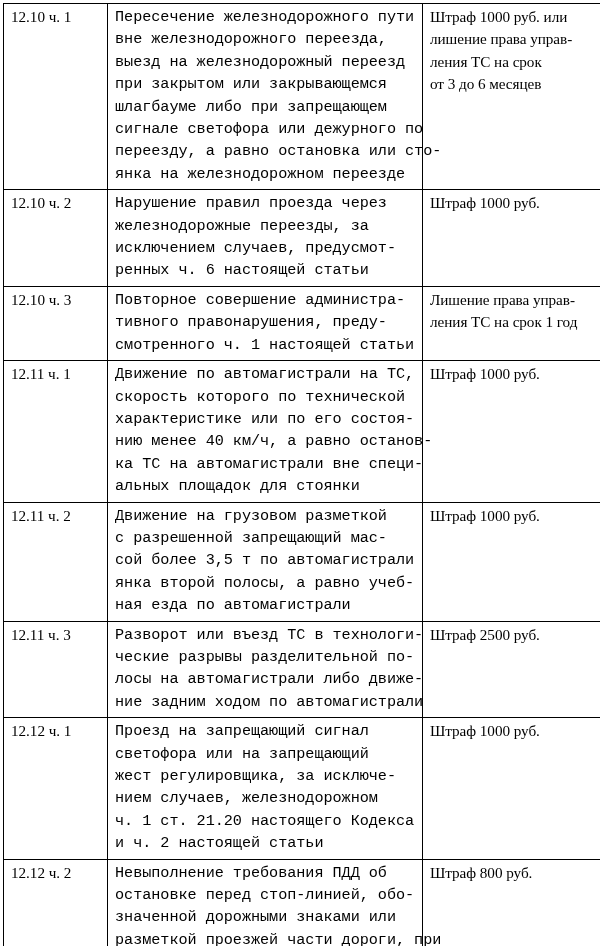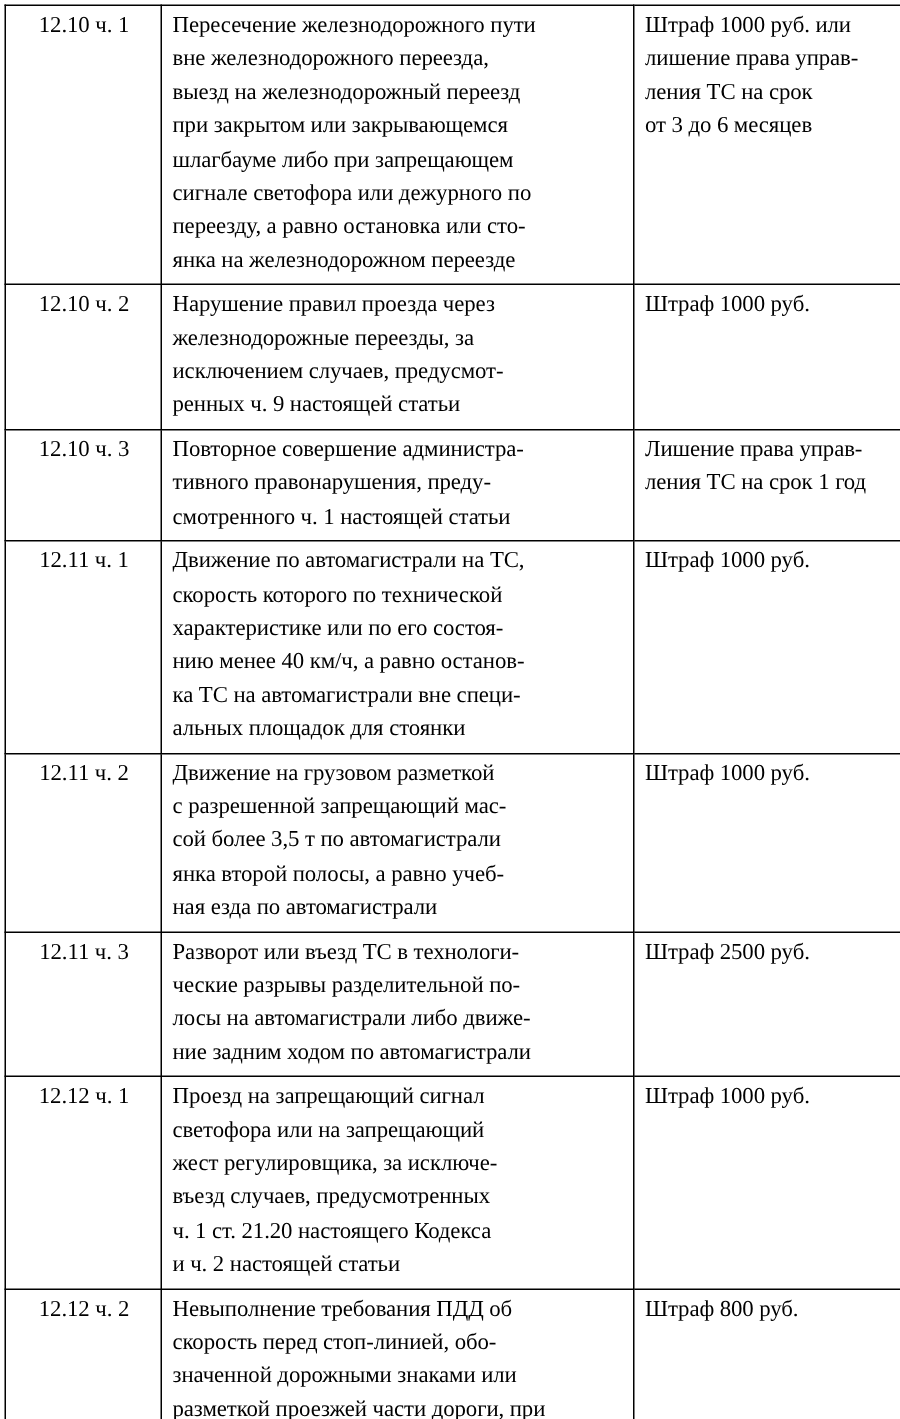--- a/index.html
+++ b/index.html
@@ -34,24 +34,24 @@
     font-size: 15.2px;
     line-height: 22.4px;
     padding: 2px 6px 4px 7px;
     letter-spacing: -0.05px;
   }
   td.col-article {
     width: 90px;
     padding-left: 8px;
     padding-right: 2px;
     white-space: nowrap;
-    text-align: center;
   }
   td.col-offence {
     width: 301px;
+    font-family: Liberation Mono, monospace;
   }
   td.col-penalty {
     width: 200px;
     padding-left: 8px;
   }
   .cell-line {
     display: block;
     white-space: pre;
   }
 </style>
@@ -79,21 +79,21 @@
             <span class="cell-line">ления ТС на срок</span>
             <span class="cell-line">от 3 до 6 месяцев</span>
           </td>
         </tr>
         <tr>
           <td class="col-article">12.10 ч. 2</td>
           <td class="col-offence">
             <span class="cell-line">Нарушение правил проезда через</span>
             <span class="cell-line">железнодорожные переезды, за</span>
             <span class="cell-line">исключением случаев, предусмот-</span>
-            <span class="cell-line">ренных ч. 9 настоящей статьи</span>
+            <span class="cell-line">ренных ч. 6 настоящей статьи</span>
           </td>
           <td class="col-penalty">
             <span class="cell-line">Штраф 1000 руб.</span>
           </td>
         </tr>
         <tr>
           <td class="col-article">12.10 ч. 3</td>
           <td class="col-offence">
             <span class="cell-line">Повторное совершение администра-</span>
             <span class="cell-line">тивного правонарушения, преду-</span>
@@ -142,33 +142,33 @@
           <td class="col-penalty">
             <span class="cell-line">Штраф 2500 руб.</span>
           </td>
         </tr>
         <tr>
           <td class="col-article">12.12 ч. 1</td>
           <td class="col-offence">
             <span class="cell-line">Проезд на запрещающий сигнал</span>
             <span class="cell-line">светофора или на запрещающий</span>
             <span class="cell-line">жест регулировщика, за исключе-</span>
-            <span class="cell-line">въезд случаев, предусмотренных</span>
+            <span class="cell-line">нием случаев, железнодорожном</span>
             <span class="cell-line">ч. 1 ст. 21.20 настоящего Кодекса</span>
             <span class="cell-line">и ч. 2 настоящей статьи</span>
           </td>
           <td class="col-penalty">
             <span class="cell-line">Штраф 1000 руб.</span>
           </td>
         </tr>
         <tr>
           <td class="col-article">12.12 ч. 2</td>
           <td class="col-offence">
             <span class="cell-line">Невыполнение требования ПДД об</span>
-            <span class="cell-line">скорость перед стоп-линией, обо-</span>
+            <span class="cell-line">остановке перед стоп-линией, обо-</span>
             <span class="cell-line">значенной дорожными знаками или</span>
             <span class="cell-line">разметкой проезжей части дороги, при</span>
           </td>
           <td class="col-penalty">
             <span class="cell-line">Штраф 800 руб.</span>
           </td>
         </tr>
       </tbody>
   </table>
 </div>

